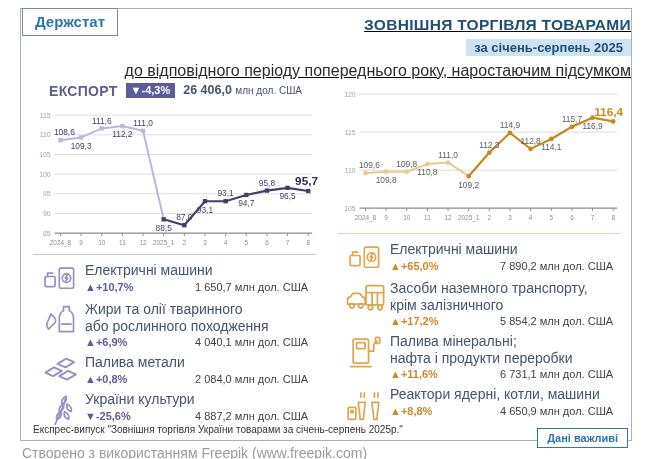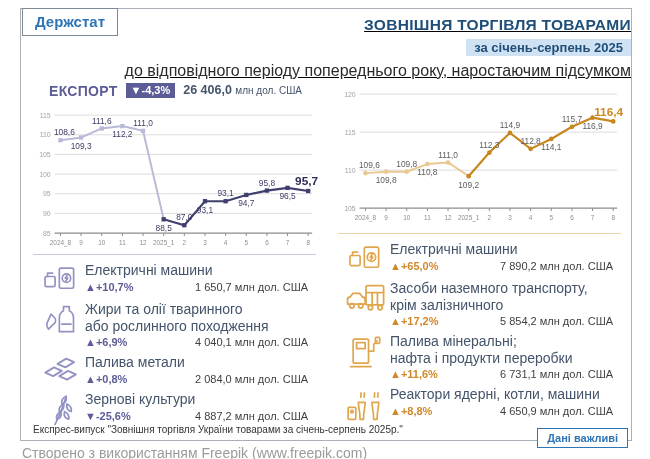--- a/index.html
+++ b/index.html
@@ -194,21 +194,21 @@
             <svg width="36" height="34" viewBox="0 0 42 40">
                 <path d="M14 38 C20 26 24 16 27 5"></path>
                 <path d="M27 5 c-4 2-6 5-5 9 4-1 6-4 5-9z"></path>
                 <path d="M24 14 c-4 2-6 5-5 9 4-1 6-4 5-9z"></path>
                 <path d="M21 23 c-4 2-6 5-5 9 4-1 6-4 5-9z"></path>
                 <path d="M28 14 c4 2 6 5 5 9 -4-1-6-4-5-9z"></path>
                 <path d="M25 23 c4 2 6 5 5 9 -4-1-6-4-5-9z"></path>
               </svg>
           </span>
           <div class="itxt">
-            <div class="iname">Зернові культури</div>
+            <div class="iname">України культури</div>
             <div class="istats">
                 <span class="ichange">▼-25,6%</span>
                 <span class="ivalue">4 887,2 млн дол. США</span>
               </div>
           </div>
         </div>
       </div>
     </div>
 
     <div class="col import">

